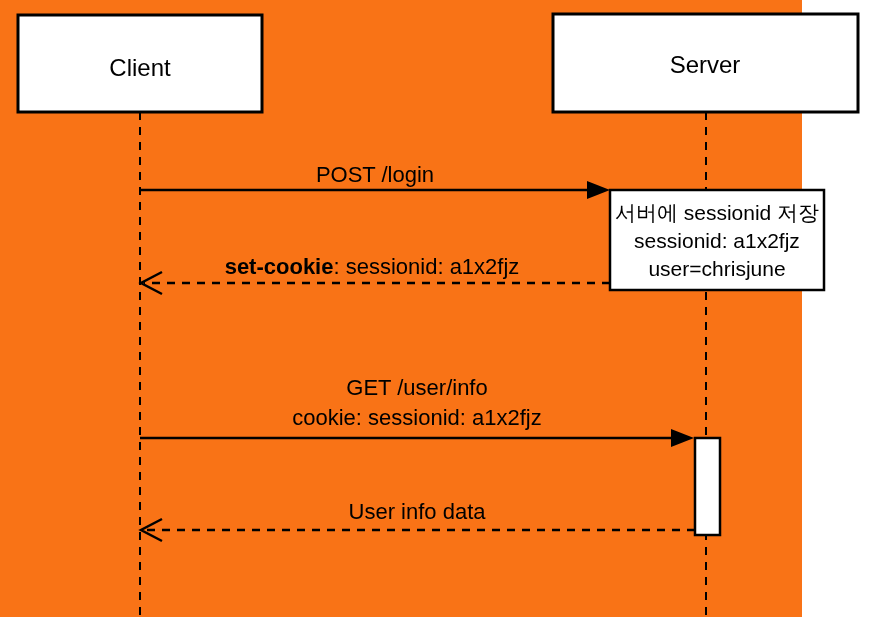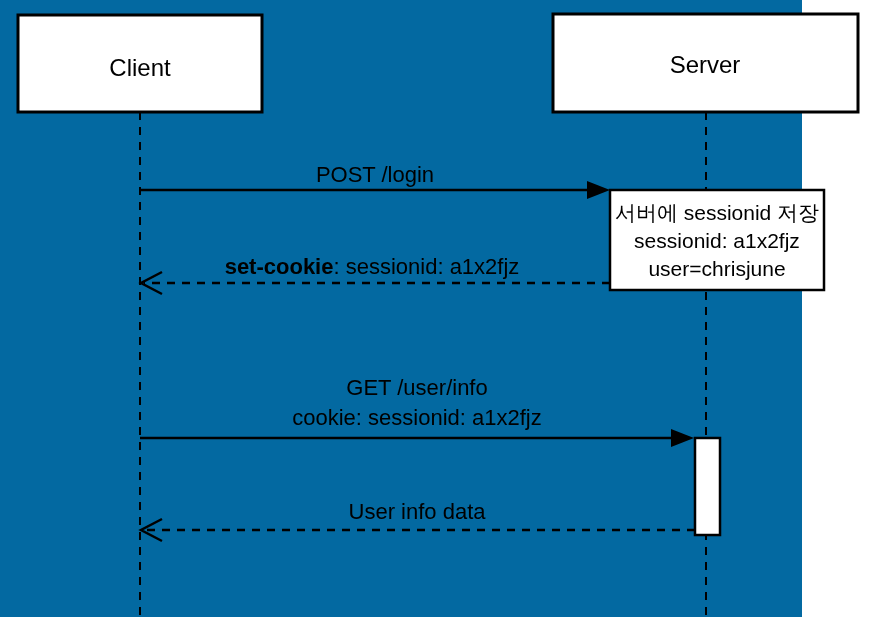--- a/index.html
+++ b/index.html
@@ -7,21 +7,21 @@
     padding: 0;
     background: #ffffff;
     width: 875px;
     height: 617px;
     overflow: hidden;
   }
   .canvas {
     position: relative;
     width: 802px;
     height: 617px;
-    background: #0369a1;
+    background: #f97316;
   }
   svg { display: block; }
   .actor-box {
     fill: #ffffff;
     stroke: #000000;
     stroke-width: 3;
   }
   .note-box {
     fill: #ffffff;
     stroke: #000000;

